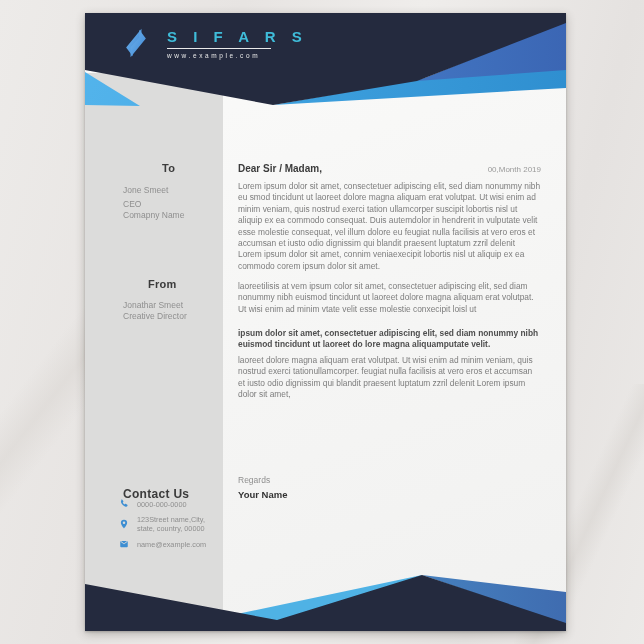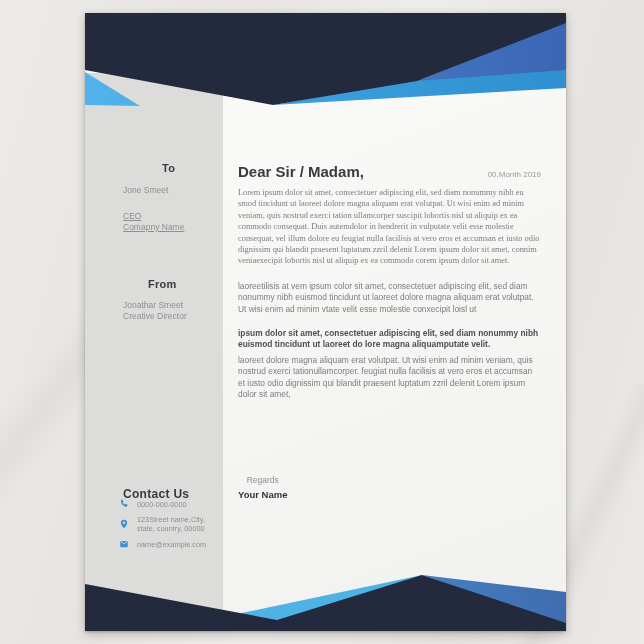--- a/index.html
+++ b/index.html
@@ -47,37 +47,37 @@
   .brand { position:absolute; left:30px; top:7px; z-index:5; display:flex; align-items:center; }
   .brand svg { width:42px; height:46px; }
   .brand-text { margin-left:10px; }
   .brand-name { color:#3fbcd9; font-size:15px; font-weight:bold; letter-spacing:6px; }
   .brand-rule { width:104px; border-bottom:1px solid #e9e9e9; margin:3px 0 3px 0; }
   .brand-site { color:#e8e8e8; font-size:6.5px; letter-spacing:2.6px; }
 
   
   .side { position:absolute; z-index:2; left:38px; color:#8f8f8f; font-size:8.5px; line-height:11px; }
   .side-h { font-size:11px; font-weight:bold; color:#3b3b3b; letter-spacing:.3px; }
-  .h-to { top:150px;margin-left:39px; } .b-to-name { top:172px; } .b-to-role { top:198px;text-decoration:underline; } .b-to-addr { top:212px; }
+  .h-to { top:150px;margin-left:39px; } .b-to-name { top:172px; } .b-to-role { top:186px; } .b-to-addr { top:212px; }
   .h-from { top:266px;padding-left:25px; } .b-from { top:287px; }
   .h-contact { top:476px; font-size:12px; }
   .contact-rows { position:absolute; z-index:2; left:34px; top:486px; }
   .c-row { display:flex; align-items:center; margin-bottom:6px; }
   .c-row svg { width:10px; height:10px; flex:0 0 10px; margin-right:8px; margin-top:0px; }
   .c-txt { color:#8f8f8f; font-size:7.3px; line-height:9px; }
 
   
   .letter { position:absolute; z-index:2; left:153px; top:0; width:303px; }
   .sal-row { position:absolute; top:150px; left:0; width:303px; display:flex; justify-content:space-between; align-items:baseline; }
-  .sal { font-size:15px; font-weight:bold; color:#3b3b3b; }
+  .sal { font-size:10px; font-weight:bold; color:#3b3b3b; }
   .date { font-size:8px; color:#9a9a9a; }
   .para { position:absolute; left:0; width:303px; color:#7d7d7d; font-size:8.4px; line-height:11.4px; text-align:left; }
-  .p1 { top:174px;font-family:Liberation Serif, serif; } .p2 { top:268px; } .p3 { top:315px; font-weight:bold; color:#4f4f4f; } .p4 { top:342px; }
+  .p1 { top:168px; } .p2 { top:268px; } .p3 { top:315px; font-weight:bold; color:#4f4f4f; } .p4 { top:342px; }
   .closing { position:absolute; left:0; top:462px; }
-  .regards { font-size:8.5px; color:#8f8f8f;text-align:center; }
+  .regards { font-size:8.5px; color:#8f8f8f; }
   .signame { font-size:9.5px; font-weight:bold; color:#333; margin-top:4px; }
 </style>
 </head>
 <body>
 
 <div class="vein vein1"></div>
 <div class="vein vein2"></div>
 
 <div class="paper">
 
@@ -85,20 +85,37 @@
 
   <div class="shape hdr-left-wedge"></div>
   <div class="shape hdr-light-wedge"></div>
   <div class="shape hdr-dark-wedge"></div>
   <div class="shape hdr-navy"></div>
 
   <div class="shape ftr-valley"></div>
   <div class="shape ftr-band"></div>
   <div class="shape ftr-navy"></div>
 
+  <div class="brand">
+    <svg viewBox="0 0 32 42">
+      <defs>
+        <linearGradient id="lg1" x1="0" y1="0" x2="1" y2="1">
+          <stop offset="0" stop-color="#6fb3ea"></stop>
+            <stop offset="1" stop-color="#3e86d6"></stop>
+        </linearGradient>
+      </defs>
+      <polygon points="7,25 21,8 21,17 13,26 13,33" fill="url(#lg1)"></polygon>
+      <polygon points="25,17 11,34 11,25 19,16 19,9" fill="url(#lg1)"></polygon>
+    </svg>
+    <div class="brand-text">
+      <div class="brand-name">S I F A R S</div>
+      <div class="brand-rule"></div>
+      <div class="brand-site">www.example.com</div>
+    </div>
+  </div>
 
   <div class="side side-h h-to">To</div>
   <div class="side b-to-name">Jone Smeet</div>
   <div class="side b-to-role">
     <div>CEO</div>
     <div>Comapny Name</div>
   </div>
 
   <div class="side side-h h-from">From</div>
   <div class="side b-from">

